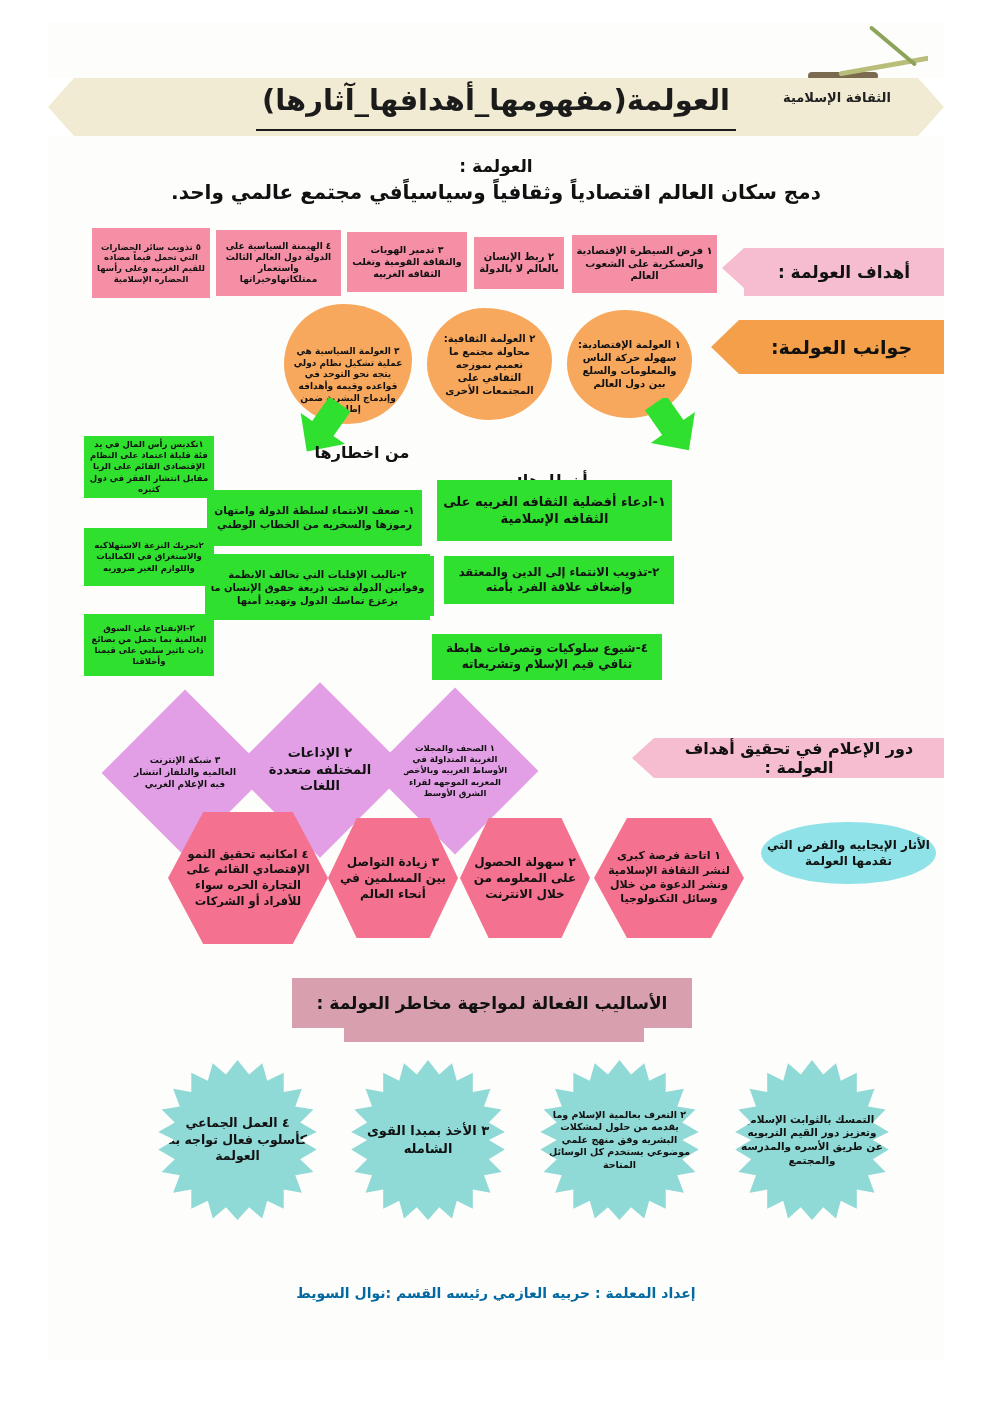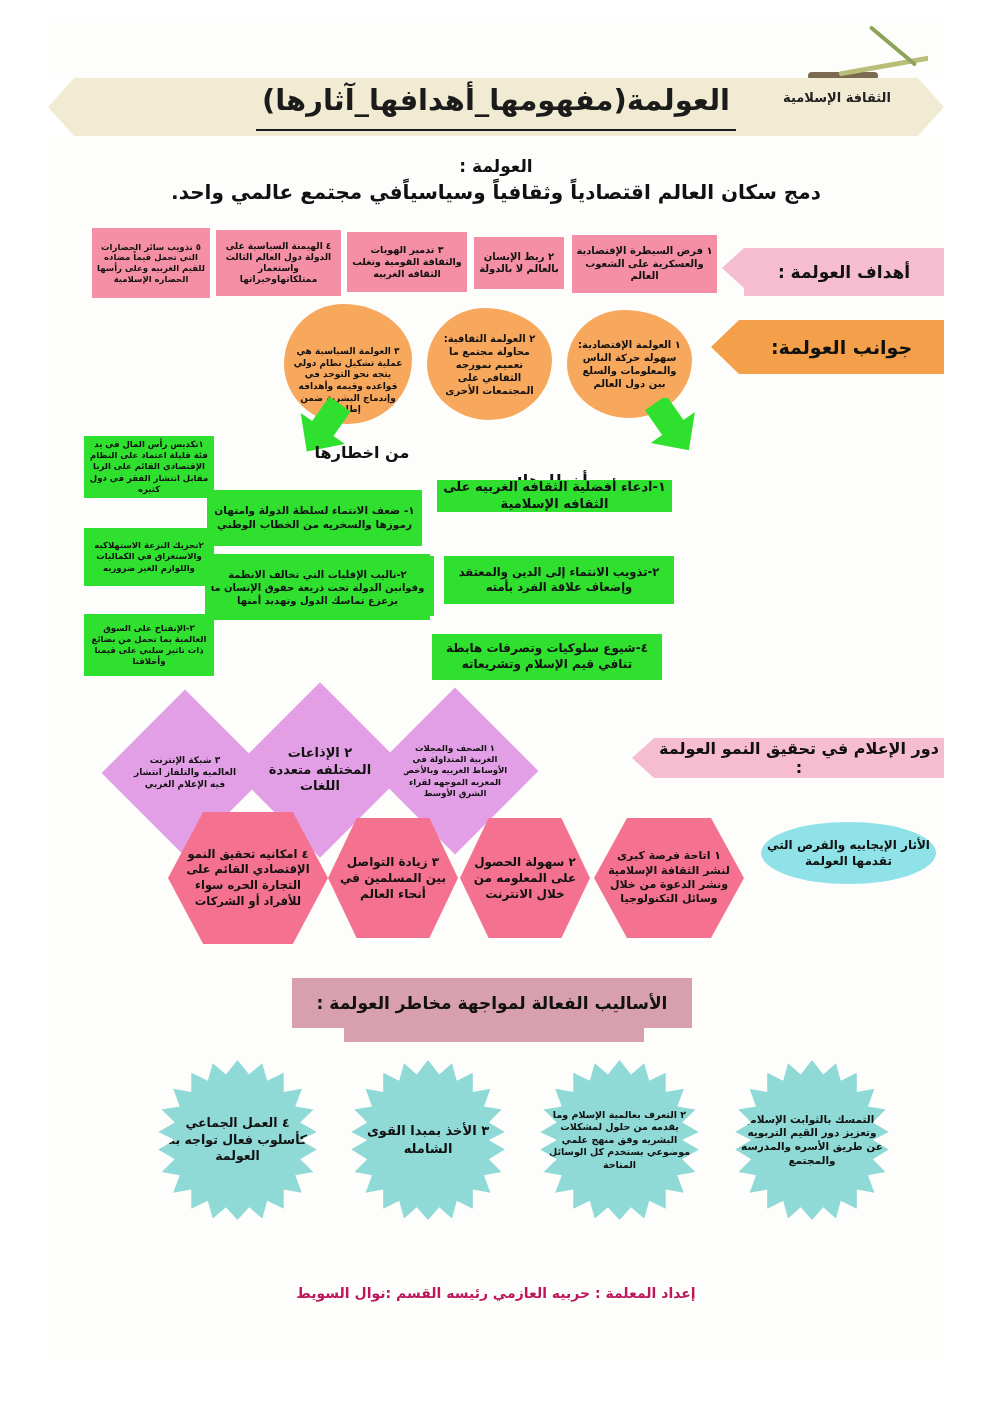--- a/index.html
+++ b/index.html
@@ -49,21 +49,21 @@
   .hex{position:absolute;background:#f4728f;
        clip-path:polygon(22% 0,78% 0,100% 50%,78% 100%,22% 100%,0 50%);
        display:flex;align-items:center;justify-content:center;text-align:center;padding:6px 10px;box-sizing:border-box;
        font-weight:bold;color:#111;}
   .ellipse{position:absolute;background:#8fe3e8;border-radius:50%;display:flex;align-items:center;justify-content:center;
        text-align:center;font-weight:bold;color:#111;padding:6px;box-sizing:border-box;}
   .star{position:absolute;background:#8fd9d6;
        clip-path:polygon(50% 0%,57% 9%,65% 2%,68% 13%,78% 8%,78% 20%,89% 18%,85% 29%,96% 31%,88% 39%,98% 45%,88% 50%,98% 56%,88% 62%,96% 70%,85% 72%,89% 83%,78% 81%,78% 93%,68% 88%,65% 99%,57% 92%,50% 100%,43% 92%,35% 99%,32% 88%,22% 93%,22% 81%,11% 83%,15% 72%,4% 70%,12% 62%,2% 56%,12% 50%,2% 45%,12% 39%,4% 31%,15% 29%,11% 18%,22% 20%,22% 8%,32% 13%,35% 2%,43% 9%);
        display:flex;align-items:center;justify-content:center;text-align:center;padding:6px;box-sizing:border-box;
        font-weight:bold;color:#111;}
-  .footer{position:absolute;left:100px;top:1285px;width:792px;text-align:center;font-size:14px;font-weight:bold;color:#be185d;}
+  .footer{position:absolute;left:100px;top:1285px;width:792px;text-align:center;font-size:14px;font-weight:bold;color:#0369a1;}
 </style>
 </head>
 <body>
 
 <div class="page">
   <div class="sheet"></div>
 
   <div class="plant">
     <div class="soil"></div>
       <div class="stroke1"></div>
@@ -125,21 +125,21 @@
   <div class="lbl" style="right:340px;top:468px;width:170px;height:24px;font-size:16px;">
     <span>من أخطارها:</span>
   </div>
   <div class="lbl" style="right:545px;top:440px;width:170px;height:24px;font-size:16px;">
     <span>من اخطارها</span>
   </div>
   <div class="lbl" style="right:740px;top:440px;width:170px;height:24px;font-size:16px;">
     <span>من اخطارها</span>
   </div>
 
-  <div class="greenbox" style="right:320px;top:480px;width:235px;height:32px;font-size:13px;line-height:1.3;">
+  <div class="greenbox" style="right:320px;top:480px;width:235px;height:61px;font-size:13px;line-height:1.3;">
     <span>١-ادعاء أفضلية الثقافه الغربيه على الثقافه الإسلامية</span>
   </div>
   <div class="greenbox" style="right:318px;top:556px;width:230px;height:48px;font-size:11.5px;line-height:1.3;">
     <span>٢-تذويب الانتماء إلى الدين والمعتقد وإضعاف علاقة الفرد بأمته</span>
   </div>
   <div class="greenbox" style="right:558px;top:556px;width:180px;height:60px;font-size:9px;line-height:1.3;">
     <span>٣- تمزيق الروابط الأسريه والاجتماعيه وعروق الشباب وتمردهم على ضوابط الأسره وقيم المجتمع</span>
   </div>
   <div class="greenbox" style="right:330px;top:634px;width:230px;height:46px;font-size:12px;line-height:1.3;">
     <span>٤-شيوع سلوكيات وتصرفات هابطة تنافي قيم الإسلام وتشريعاته</span>
@@ -156,21 +156,21 @@
     <span>١تكديس رأس المال في يد فئة قليلة اعتماد على النظام الإقتصادي القائم على الربا مقابل انتشار الفقر في دول كثيره</span>
   </div>
   <div class="greenbox" style="right:778px;top:528px;width:130px;height:58px;font-size:8.5px;line-height:1.3;">
     <span>٢تحريك النزعة الاستهلاكيه والاستغراق في الكماليات واللوازم الغير ضروريه</span>
   </div>
   <div class="greenbox" style="right:778px;top:614px;width:130px;height:62px;font-size:8.5px;line-height:1.3;">
     <span>٣-الإنفتاح على السوق العالمية بما تحمل من بضائع ذات تاثير سلبي على قيمنا وأخلاقنا</span>
   </div>
 
   <div class="arrow-pink lbl" style="right:48px;top:738px;width:290px;height:40px;font-size:16px;">
-    <span>دور الإعلام في تحقيق النمو العولمة :</span>
+    <span>دور الإعلام في تحقيق أهداف العولمة :</span>
   </div>
 
   <div class="diamond" style="right:478px;top:712px;width:118px;height:118px;">
     <div class="diamond-in" style="font-size:8.5px;line-height:1.3;">
         <span>١ الصحف والمجلات الغربية المتداولة في الأوساط العربيه وبالأخص المعربه الموجهه لقراء الشرق الأوسط</span>
       </div>
   </div>
   <div class="diamond" style="right:610px;top:708px;width:124px;height:124px;">
     <div class="diamond-in" style="font-size:13px;line-height:1.3;">
         <span>٢ الإذاعات المختلفه متعددة اللغات</span>

